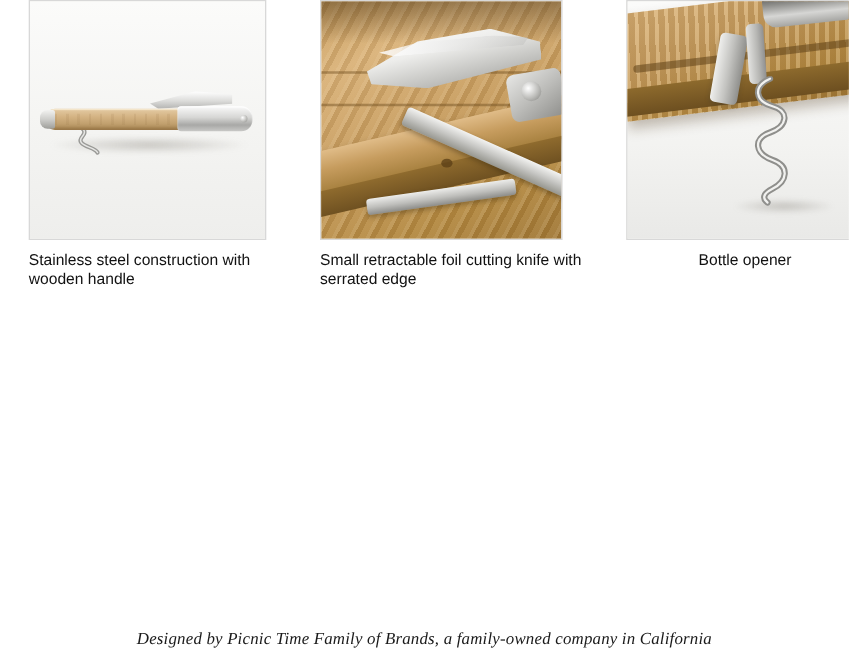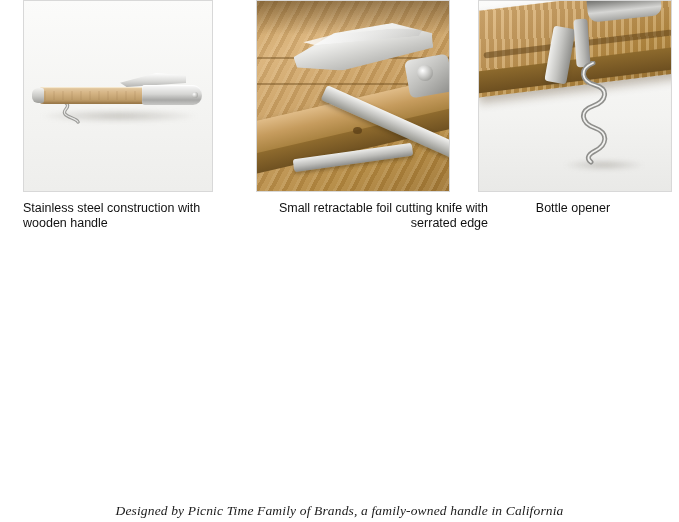--- a/index.html
+++ b/index.html
@@ -19,21 +19,21 @@
     left: 16px;
     top: 0;
     width: 679px;
     display: flex;
     align-items: flex-start;
   }
   .feature-col {
     position: relative;
   }
   .feature-col.c1 { width: 240px; }
-  .feature-col.c2 { width: 222px; text-align: right; }
+  .feature-col.c2 { width: 245px; }
   .feature-col.c3 { width: 194px; }
 
   .photo {
     position: relative;
     overflow: hidden;
     background: #f7f7f5;
     border: 1px solid #d8d8d8;
     box-sizing: border-box;
   }
   .photo.p1 { width: 190px; height: 192px; margin-left: 7px; }
@@ -321,13 +321,13 @@
           <path d="M20 2 C6 8 8 20 22 24 C36 28 34 40 20 45 C6 50 8 62 22 67 C36 72 34 84 22 90 C14 94 14 98 18 101" fill="none" stroke="#8f8f8c" stroke-width="5" stroke-linecap="round"></path>
           <path d="M20 2 C6 8 8 20 22 24 C36 28 34 40 20 45 C6 50 8 62 22 67 C36 72 34 84 22 90 C14 94 14 98 18 101" fill="none" stroke="#f1f1ef" stroke-width="1.8" stroke-linecap="round"></path>
         </svg>
       </div>
     </div>
     <div class="caption t3">Bottle opener</div>
   </div>
 
 </div>
 
-<div class="footer-note">Designed by Picnic Time Family of Brands, a family-owned handle in California</div>
+<div class="footer-note">Designed by Picnic Time Family of Brands, a family-owned company in California</div>
 
 </body></html>

